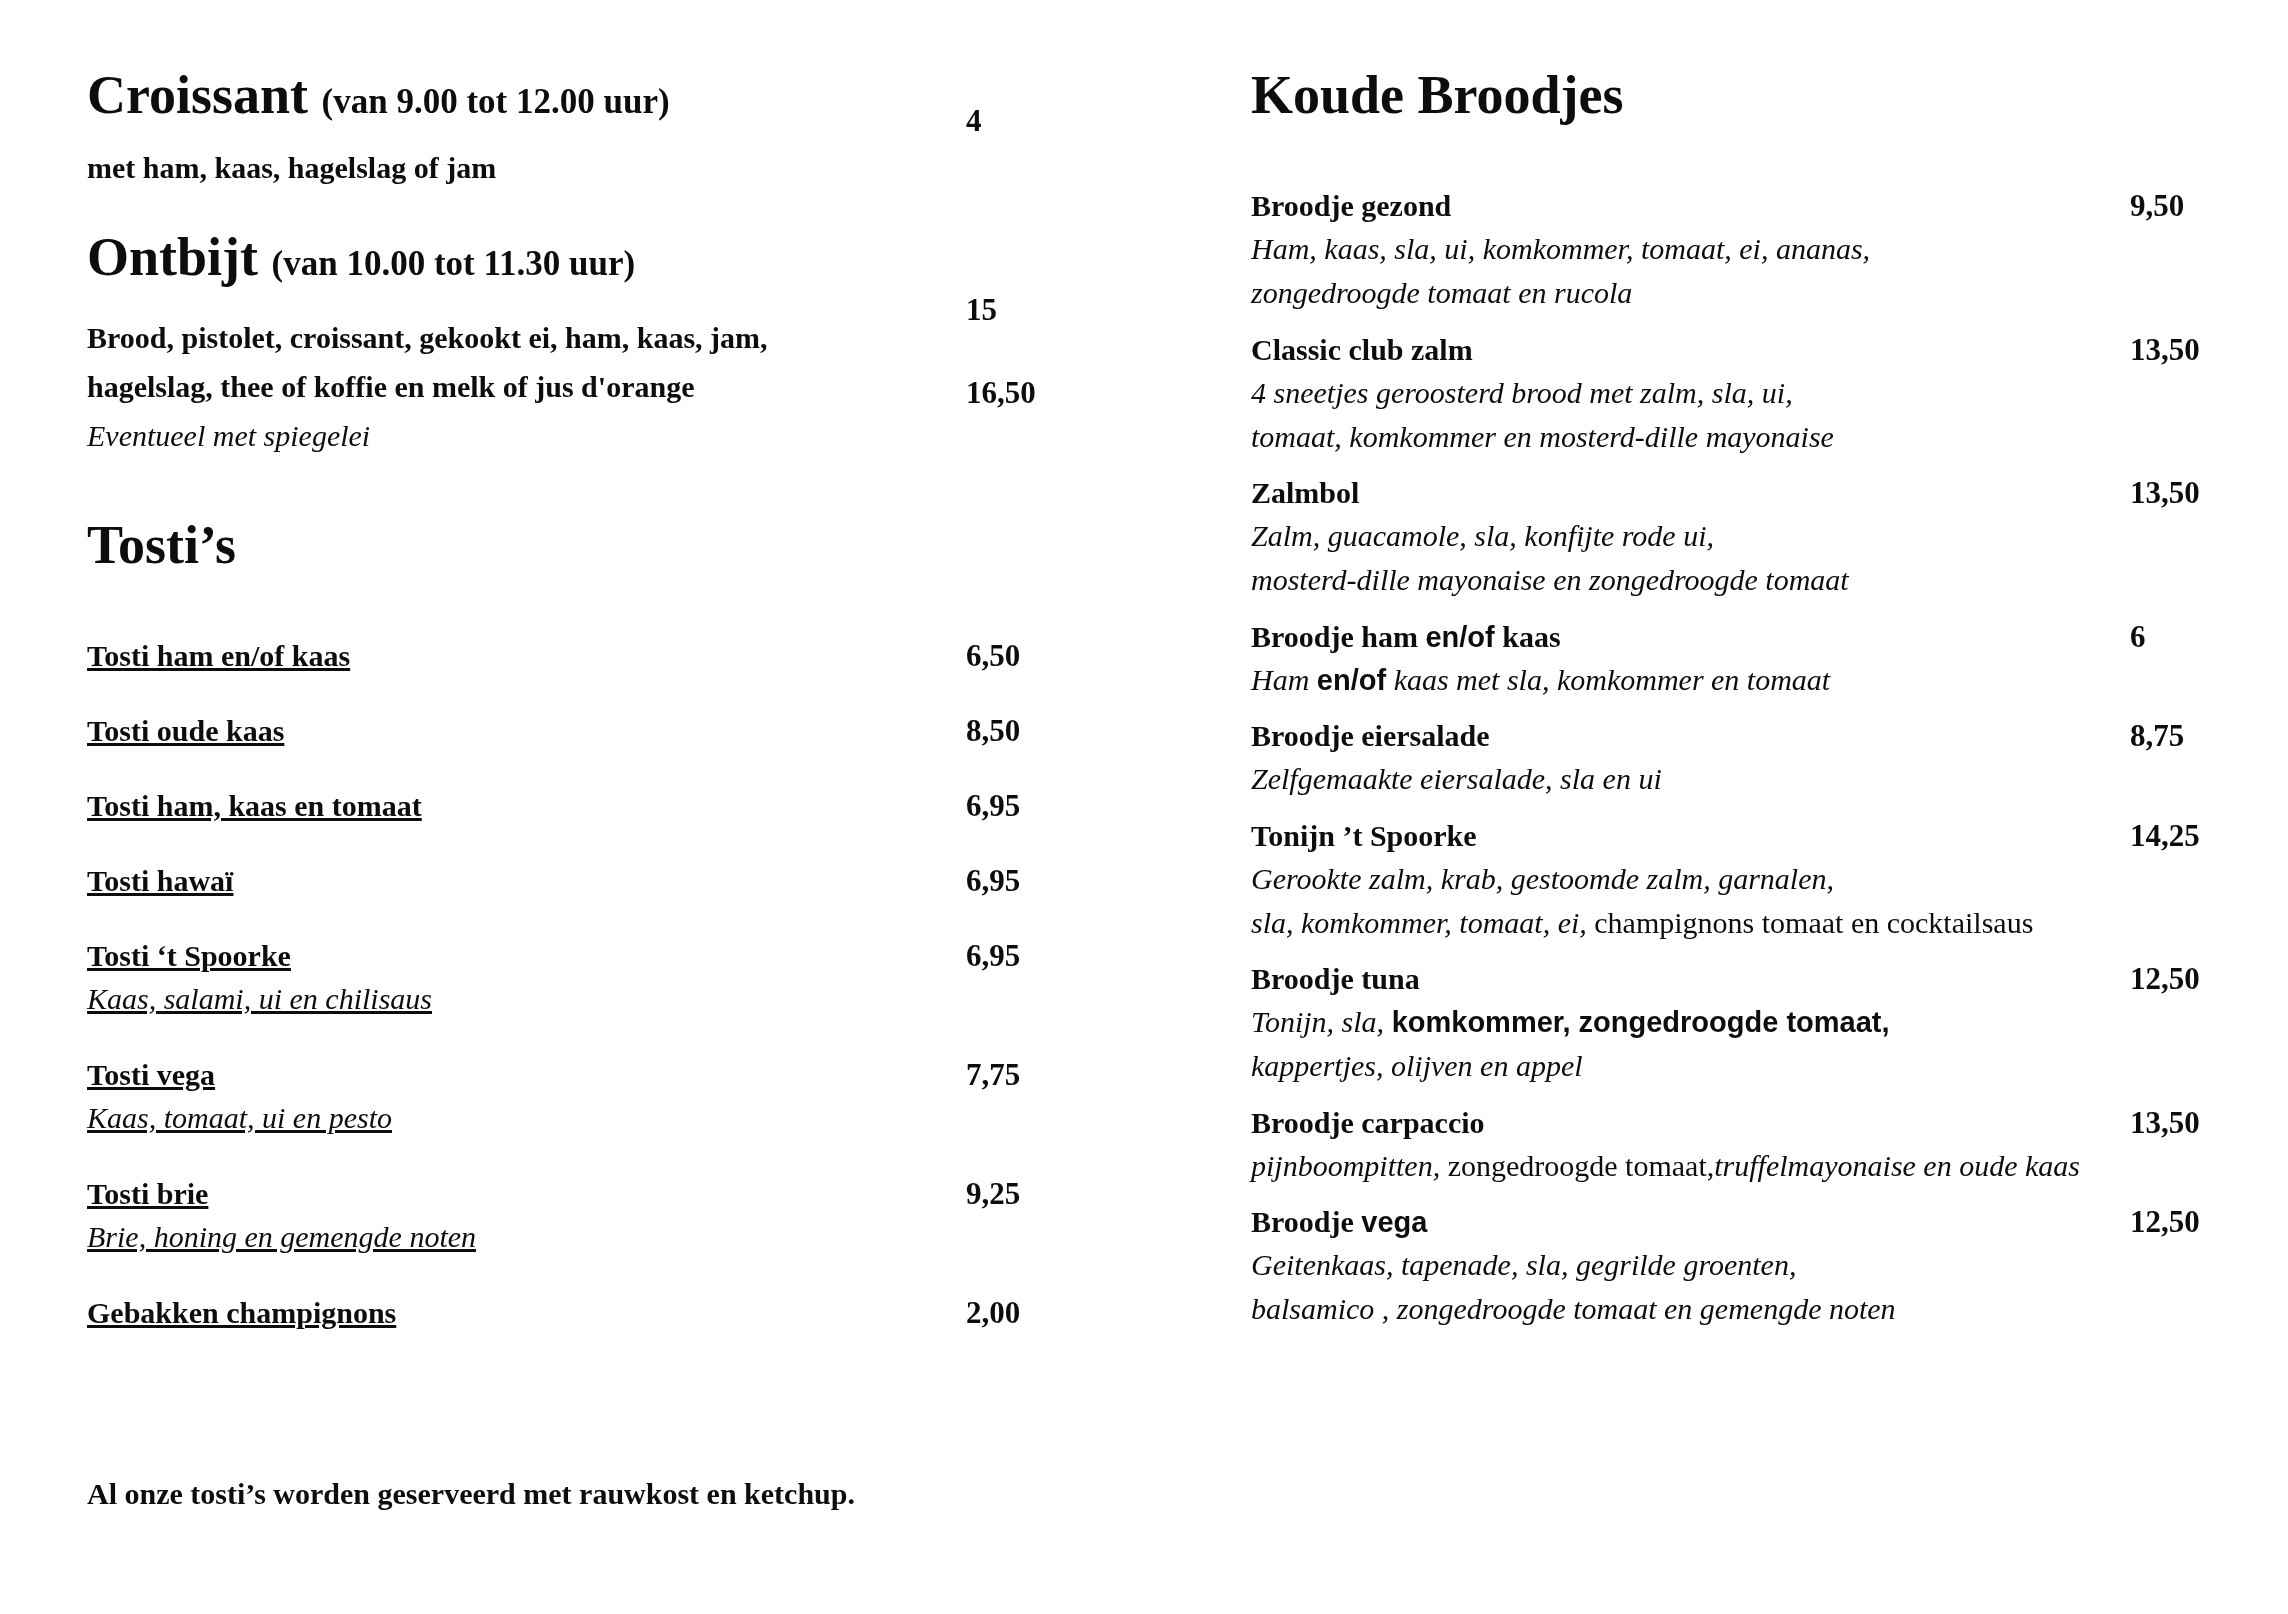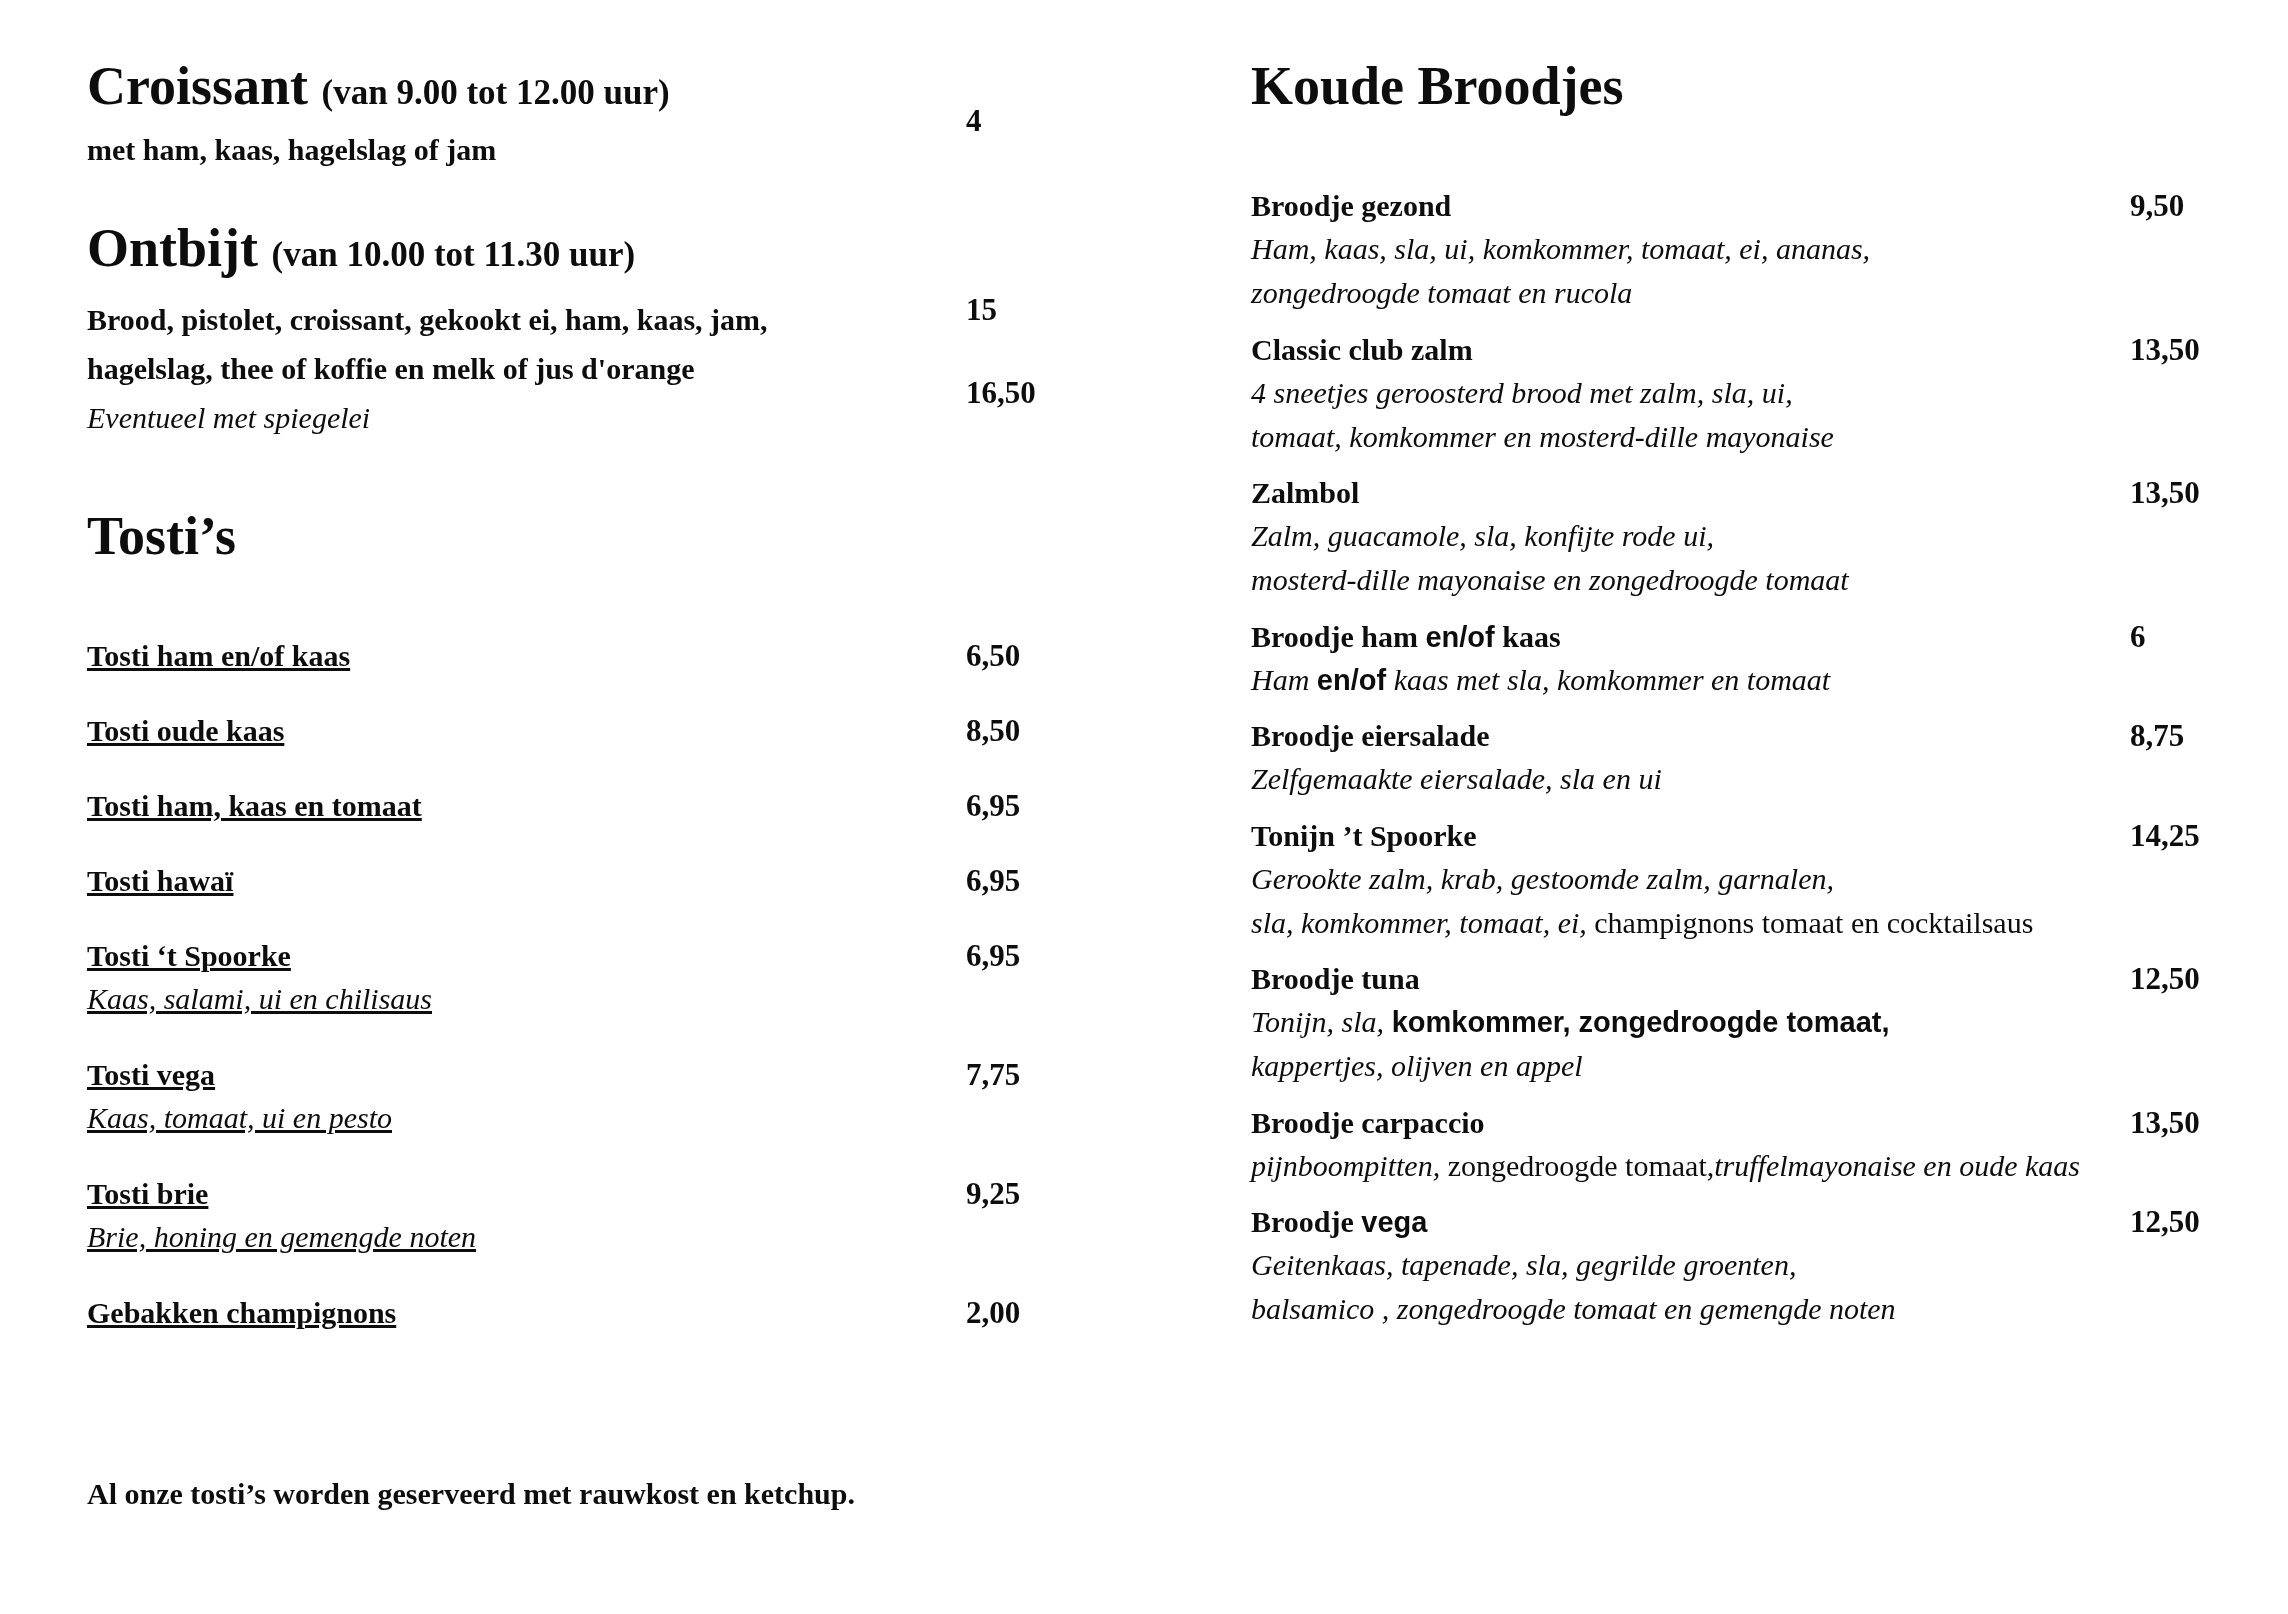--- a/index.html
+++ b/index.html
@@ -11,21 +11,21 @@
     color:#0d0d0d;
     -webkit-font-smoothing:antialiased;
   }
   .page{position:relative;width:2288px;height:1614px;background:#ffffff;overflow:hidden;}
 
   .col-left{position:absolute;left:87px;top:0;width:1033px;height:1614px;}
   .col-right{position:absolute;left:1251px;top:0;width:1031px;height:1582px;}
 
   .sec{position:absolute;left:0;width:100%;}
 
-  .menu-title{font-size:54px;font-weight:bold;line-height:64px;white-space:nowrap;}
+  .menu-title{font-size:54px;font-weight:bold;line-height:83px;white-space:nowrap;}
   .menu-title .hours{font-size:35px;font-weight:bold;}
 
   .boldline{font-weight:bold;font-size:30px;line-height:49px;white-space:nowrap;}
   .optline{font-style:italic;font-size:30px;line-height:49px;white-space:nowrap;}
 
   .items{position:absolute;left:0;width:100%;margin-top:38px;}
   .item{position:relative;width:100%;}
   .item.left-gap{margin-bottom:33px;text-decoration:underline;}
   .item.right-gap{margin-bottom:13.5px;}
   .item-name{font-weight:bold;font-size:30px;line-height:42px;white-space:nowrap;}

